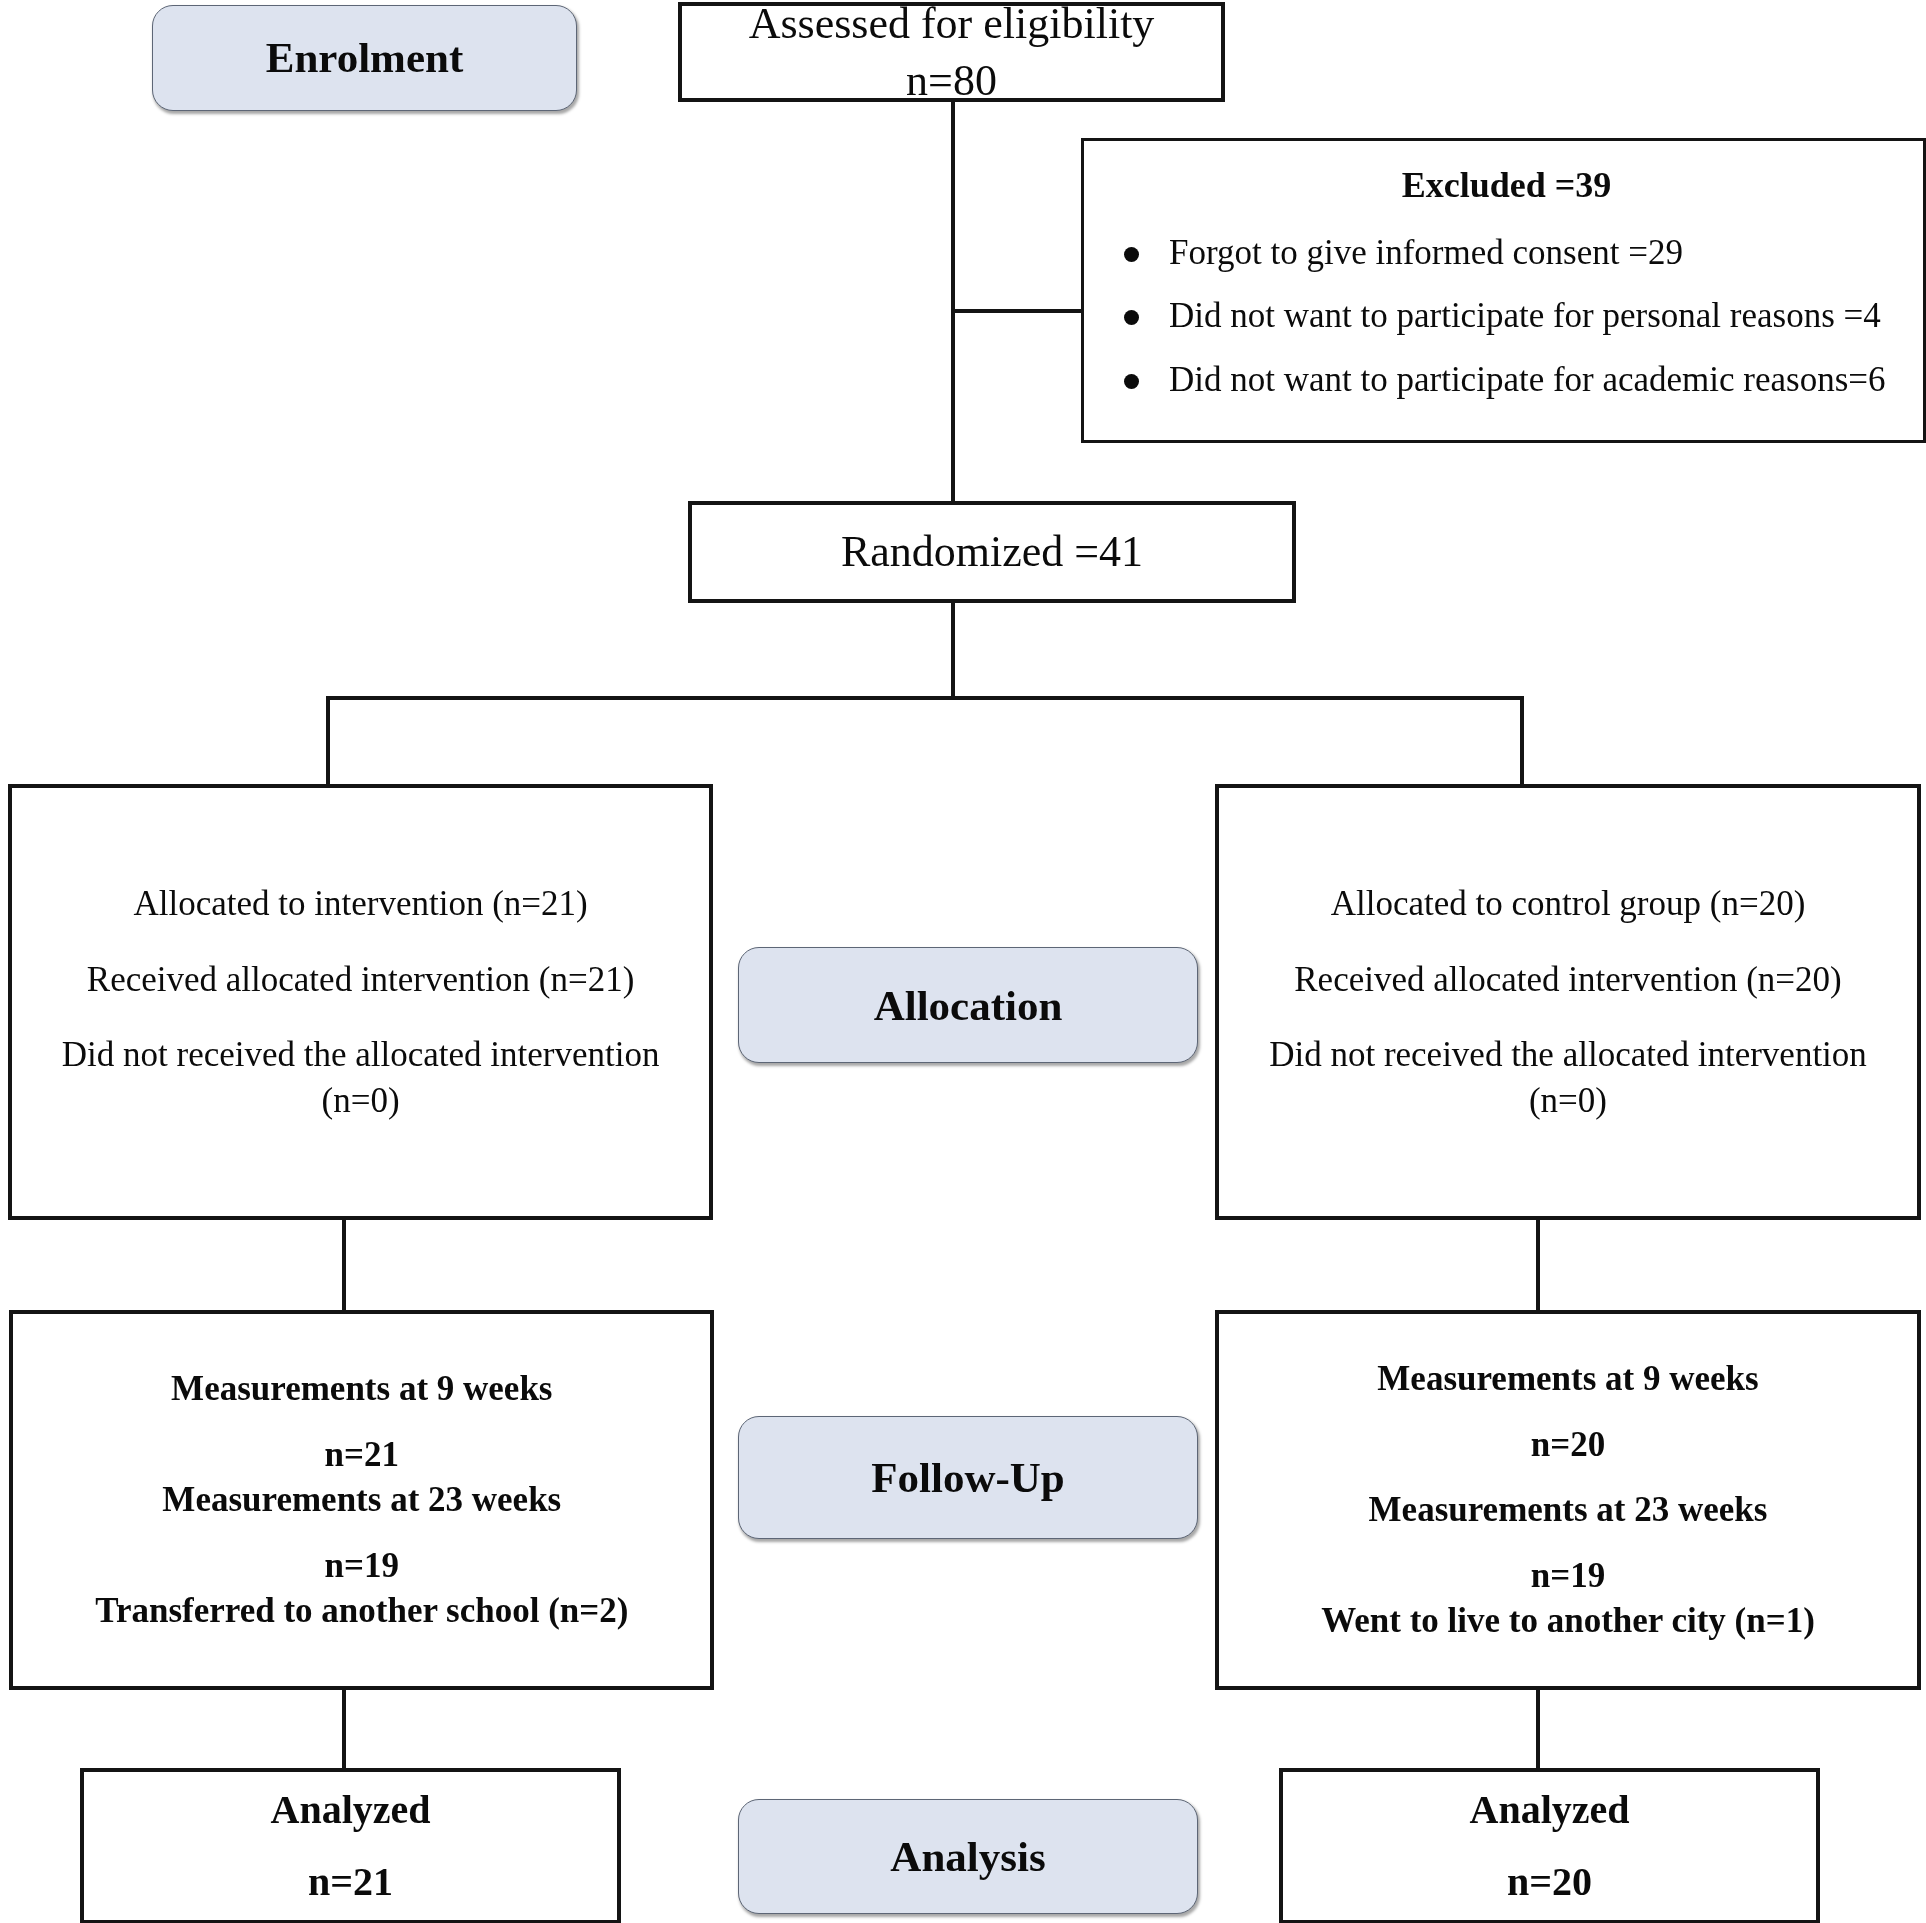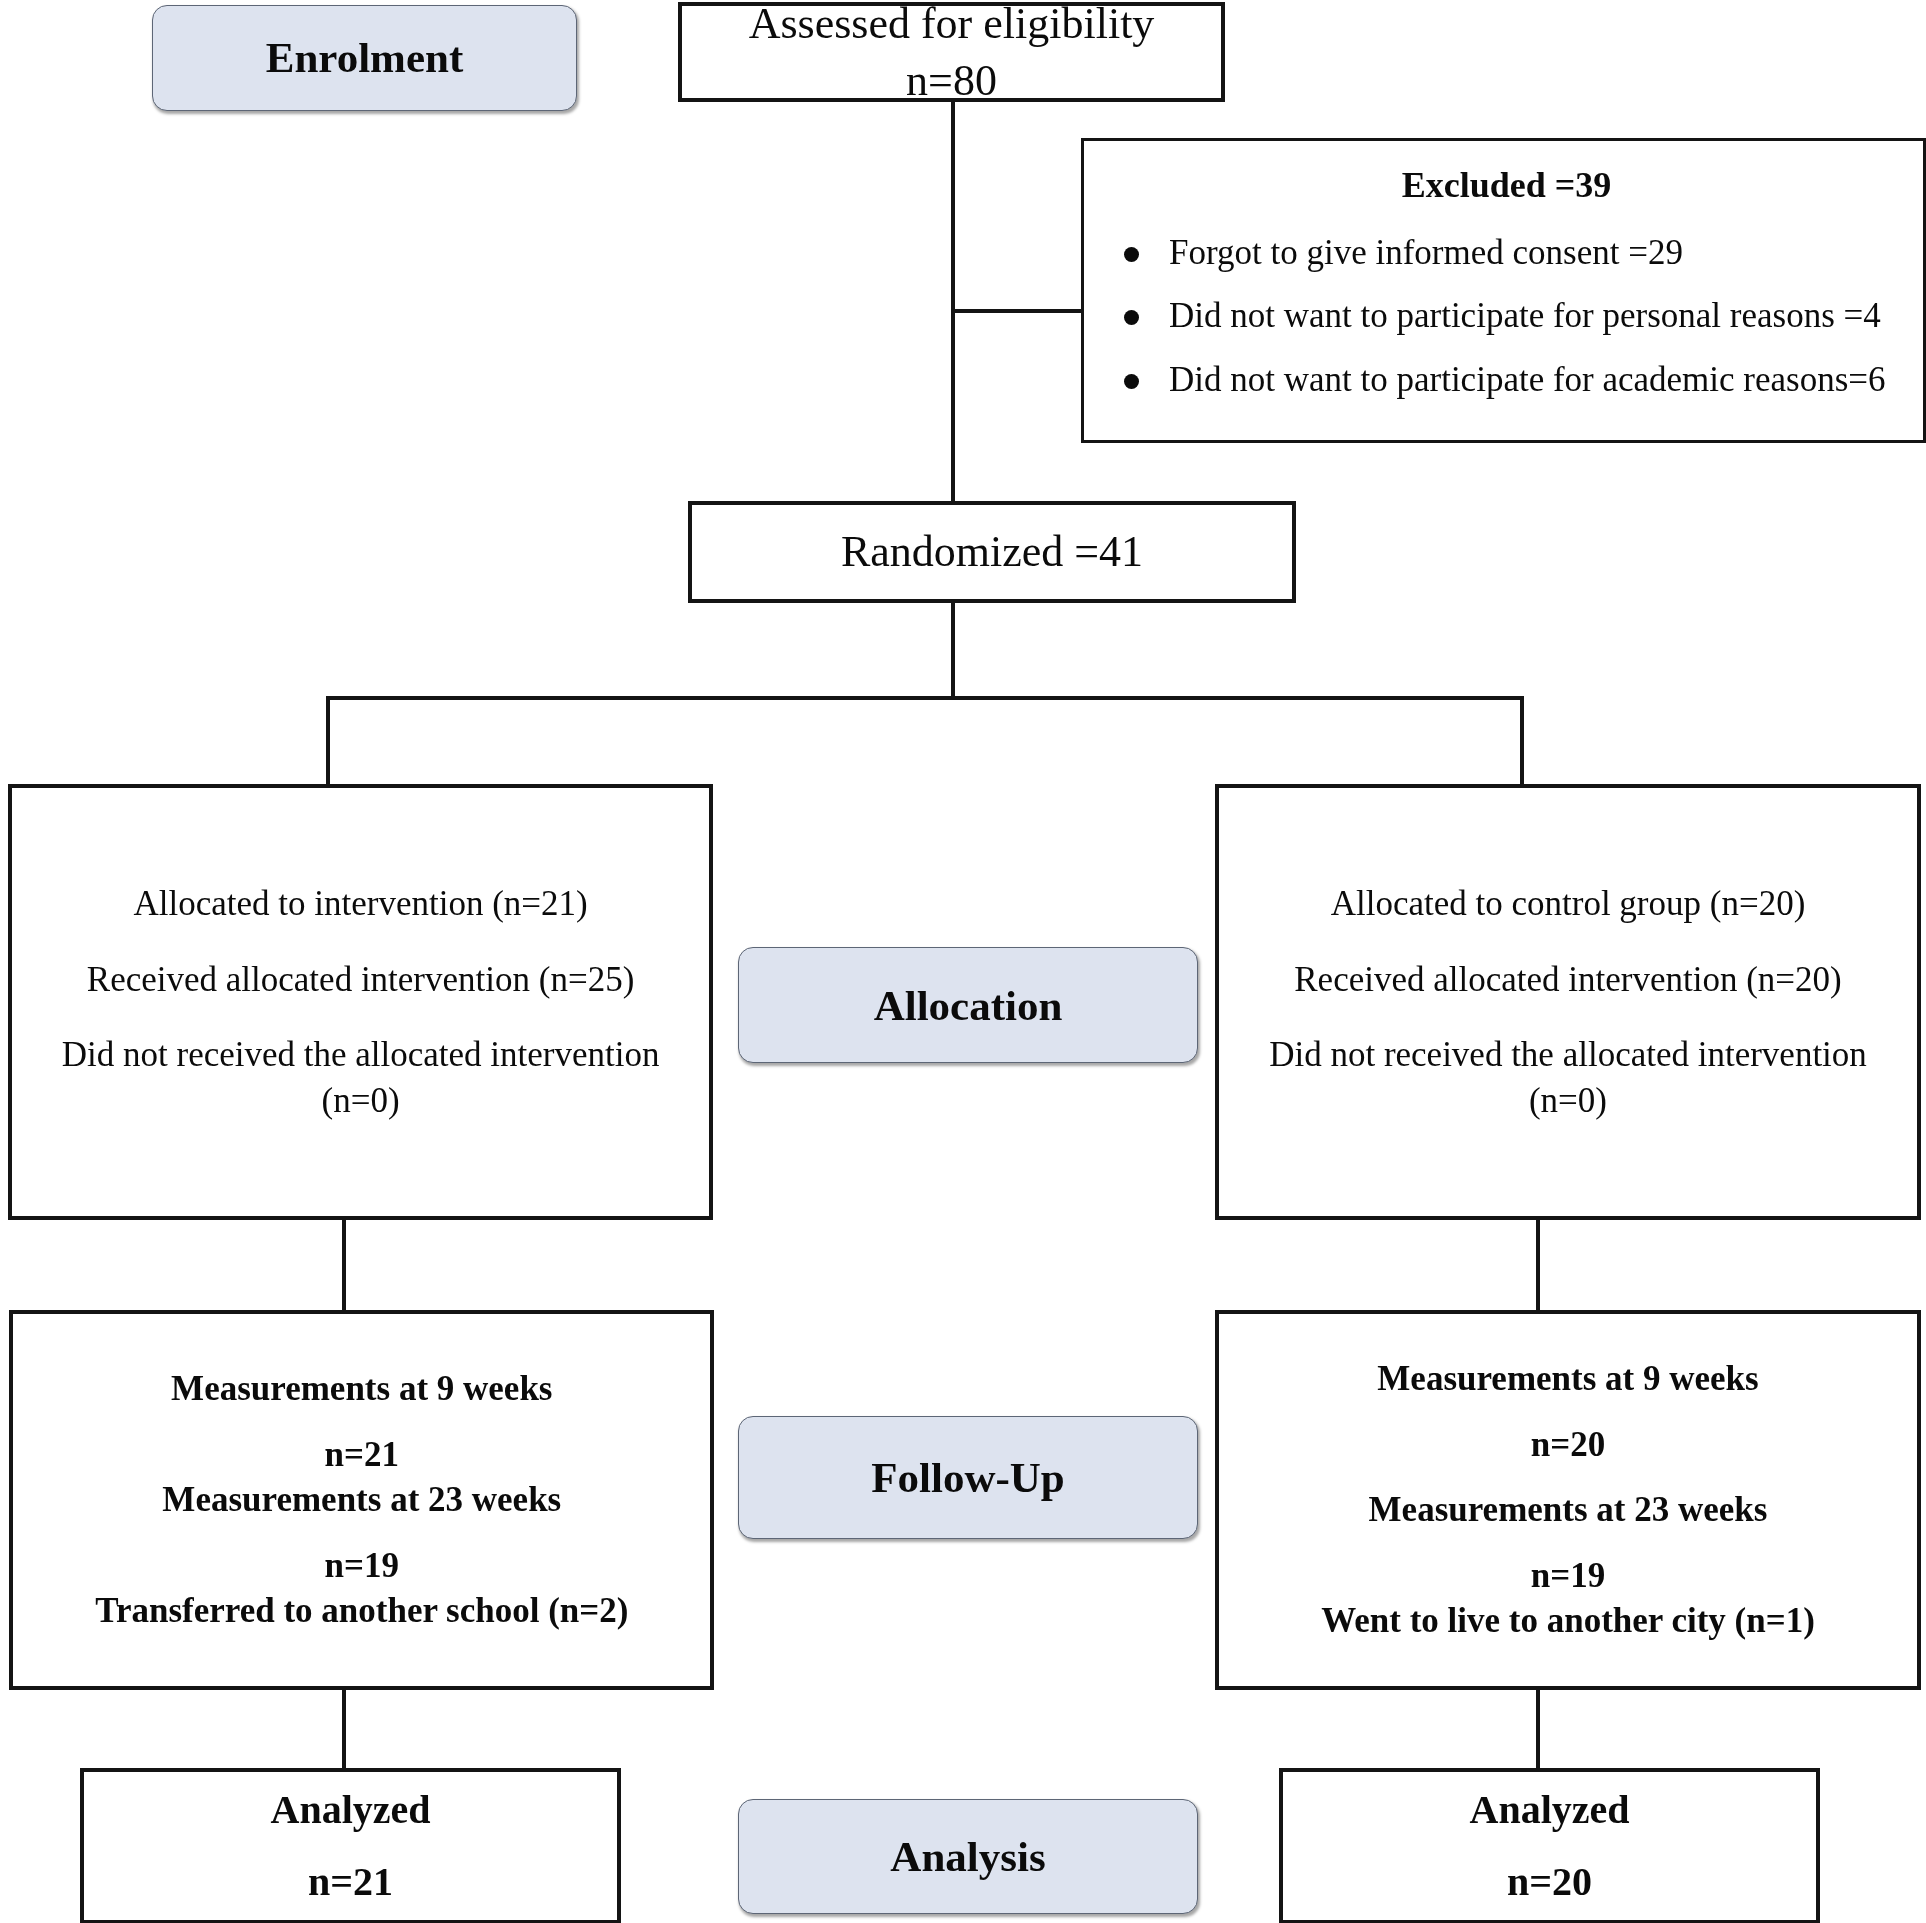--- a/index.html
+++ b/index.html
@@ -43,21 +43,21 @@
     box-shadow:1.7px 2.3px 2.9px rgba(0,0,0,0.35);
     z-index:4;
   }
   
   .vline{position:absolute;background:#141414;width:4.1px;z-index:1;}
   .hline{position:absolute;background:#141414;height:4.1px;z-index:1;}
   
   .t-title{font-size:44px;}
   .t-body{font-size:35px;}
   .t-big{font-size:40px;font-weight:700;}
-  .t-stage{font-size:43px;}
+  .t-stage{font-size:43px;border-radius:21px;}
   .b-strong{font-weight:700;}
   .italic{font-style:italic;font-weight:700;}
   .gap-sm{height:20px;}
   .gap-md{height:30px;}
   
   .excl{
     display:block;
     text-align:left;
     padding:0 14px 0 20px;
     width:100%;
@@ -148,21 +148,21 @@
     </div>
   </div>
 
   <div class="node t-title" style="left:688px; top:501px; width:608px; height:102px;">
     <span class="ln">Randomized =41</span>
   </div>
 
   <div class="node t-body" style="left:8.1px; top:784px; width:705px; height:436px; padding:15px 27px;">
     <span class="ln">Allocated  to intervention  (n=21)</span>
     <span class="gap-md"></span>
-    <span class="ln">Received allocated intervention (n=25)</span>
+    <span class="ln">Received allocated intervention (n=21)</span>
     <span class="gap-md"></span>
     <span class="ln">Did not received the allocated intervention (n=0)</span>
   </div>
 
   <div class="node t-body" style="left:1215px; top:784px; width:706px; height:436px; padding:15px 27px;">
     <span class="ln">Allocated  to control group (n=20)</span>
     <span class="gap-md"></span>
     <span class="ln">Received allocated intervention (n=20)</span>
     <span class="gap-md"></span>
     <span class="ln">Did not received the allocated intervention  (n=0)</span>

